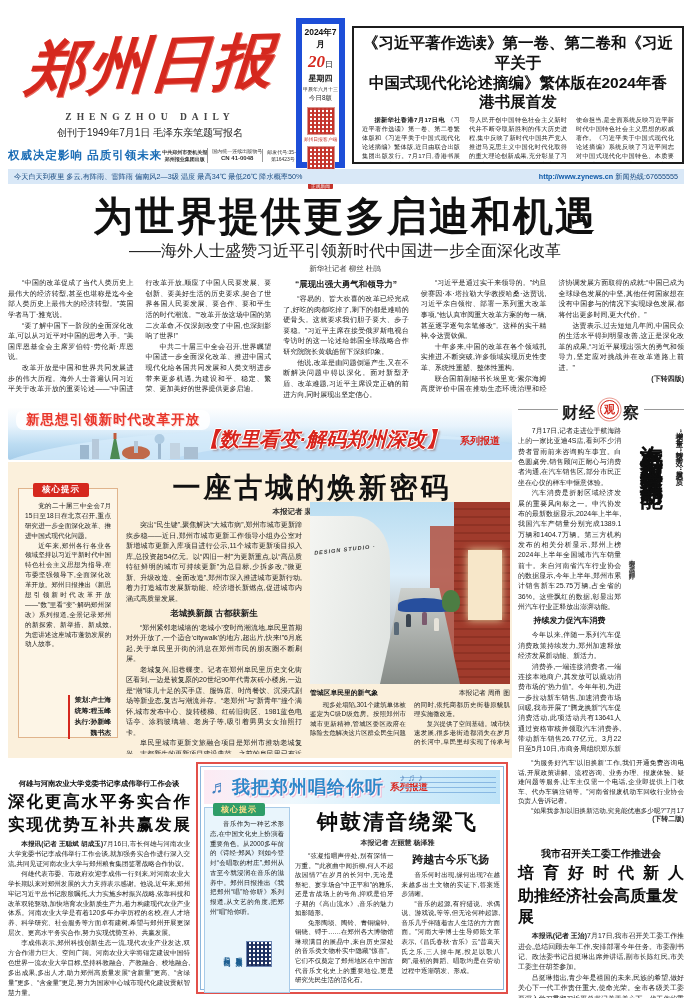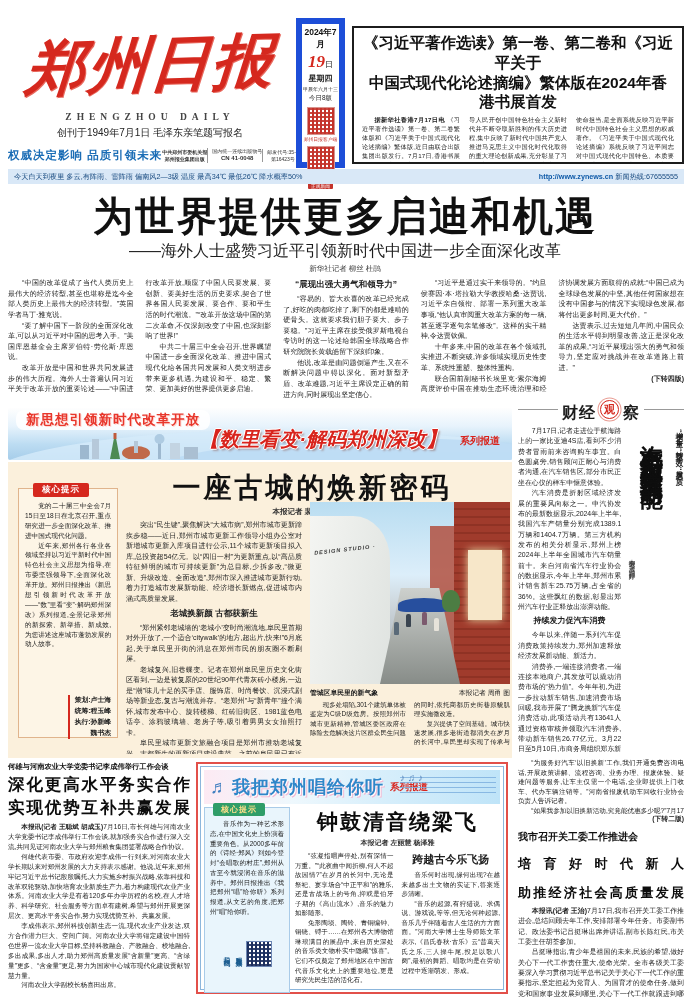--- a/index.html
+++ b/index.html
@@ -98,22 +98,22 @@
   .finbody .crosshead{font-size:8px;}
   .v{writing-mode:vertical-rl;}
   .fin-by{width:15px;font-size:6.5px;color:#333;padding-top:128px;letter-spacing:1px;}
   .fin-h1{width:31px;font-size:23px;font-weight:bold;color:#0e0e0e;letter-spacing:3px;margin:0 1px;}
   .fin-kick{width:15px;font-size:7.5px;font-weight:bold;color:#222;letter-spacing:1px;}
   .fincont{margin-top:2px;font-size:6.6px;line-height:1.45;text-align:justify;height:56px;overflow:hidden;}
   .finjump{font-size:6.8px;}
 
   
   .youth{position:absolute;left:518px;top:830px;width:166px;}
-  .kicker{font-size:10px;font-weight:bold;color:#111;}
-  .youth .hl{font-size:13px;font-weight:bold;color:#0c0c0c;text-align-last:justify;line-height:1.3;margin-top:12px;}
+  .kicker{font-size:10px;font-weight:bold;text-align:center;color:#111;margin-top:17px;}
+  .youth .hl{font-size:16px;font-weight:bold;color:#0c0c0c;text-align-last:justify;line-height:1.3;margin-top:2px;}
   .art-body{margin-top:4px;font-size:6.9px;line-height:1.5;text-align:justify;overflow:hidden;}
   .art-body b{font-weight:bold;}
 
   
   .coop{position:absolute;left:8px;top:762px;width:182px;}
   .coop .kicker{font-size:7.3px;}
   .coop .hl{font-size:16.5px;font-weight:bold;text-align-last:justify;line-height:1.28;margin-top:2px;color:#0c0c0c;}
   .coop .art-body{font-size:6.6px;height:178px;}
 
   
@@ -159,21 +159,21 @@
       <b>CN 41-0048</b>
     </span>
     <span class="postal" data-name="postal-code">
       <span>邮发代号:35-3</span><br>
       <span>第16423号</span>
     </span>
   </div>
 
   <div class="datebox" data-name="date-box">
     <div class="db-month" data-name="date-month">2024年7月</div>
-    <div class="db-day" data-name="date-day"><b>19</b><span>日</span></div>
+    <div class="db-day" data-name="date-day"><b>20</b><span>日</span></div>
     <div class="db-week" data-name="date-weekday">星期四</div>
     <div class="db-lunar" data-name="date-lunar">甲辰年六月十三</div>
     <div class="db-pages" data-name="pages-today">今日8版</div>
     <div class="qr-red" data-name="app-qr-code-icon"></div>
     <div class="qr-lab" data-name="app-qr-label">郑州日报客户端</div>
     <div class="qr-red" data-name="news-qr-code-icon"></div>
     <div><span class="qr-lab2" data-name="news-qr-label">正观新闻</span></div>
   </div>
 
   <div class="topnews" data-name="top-news-box">

